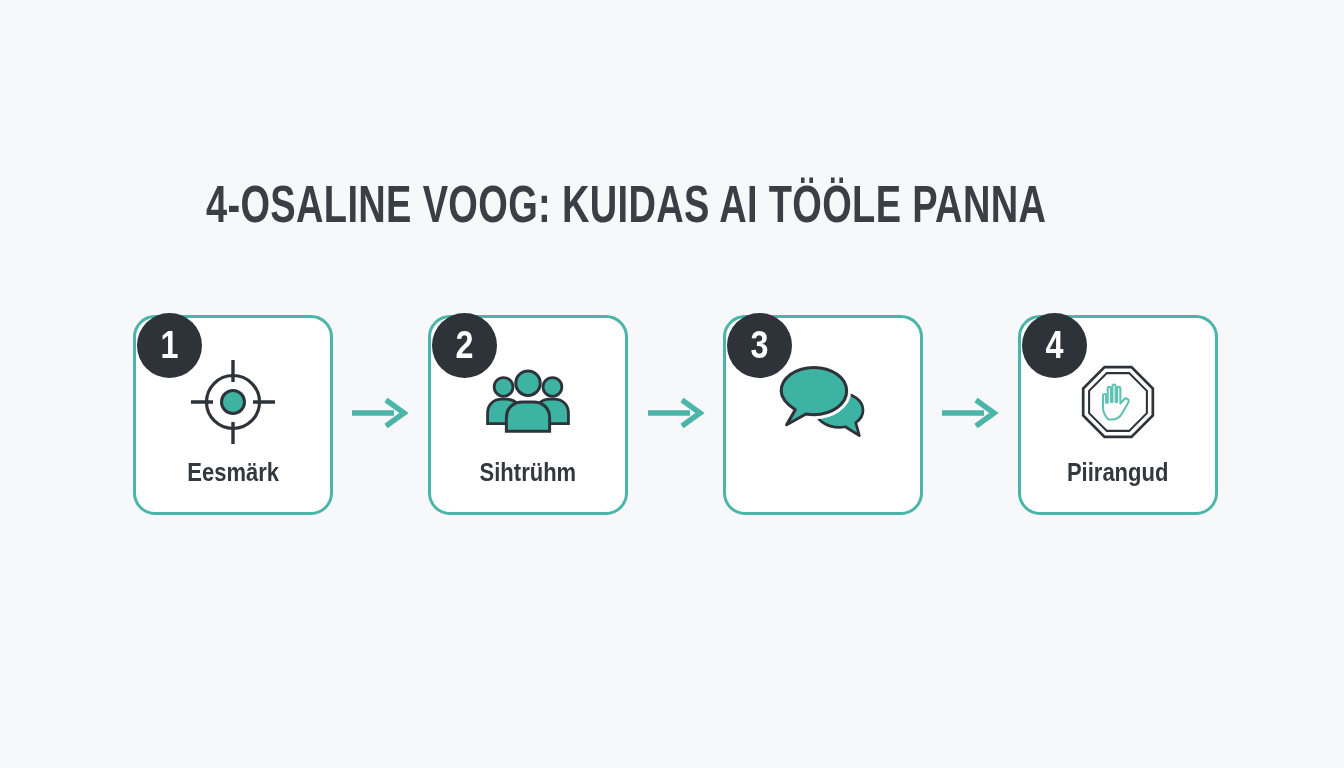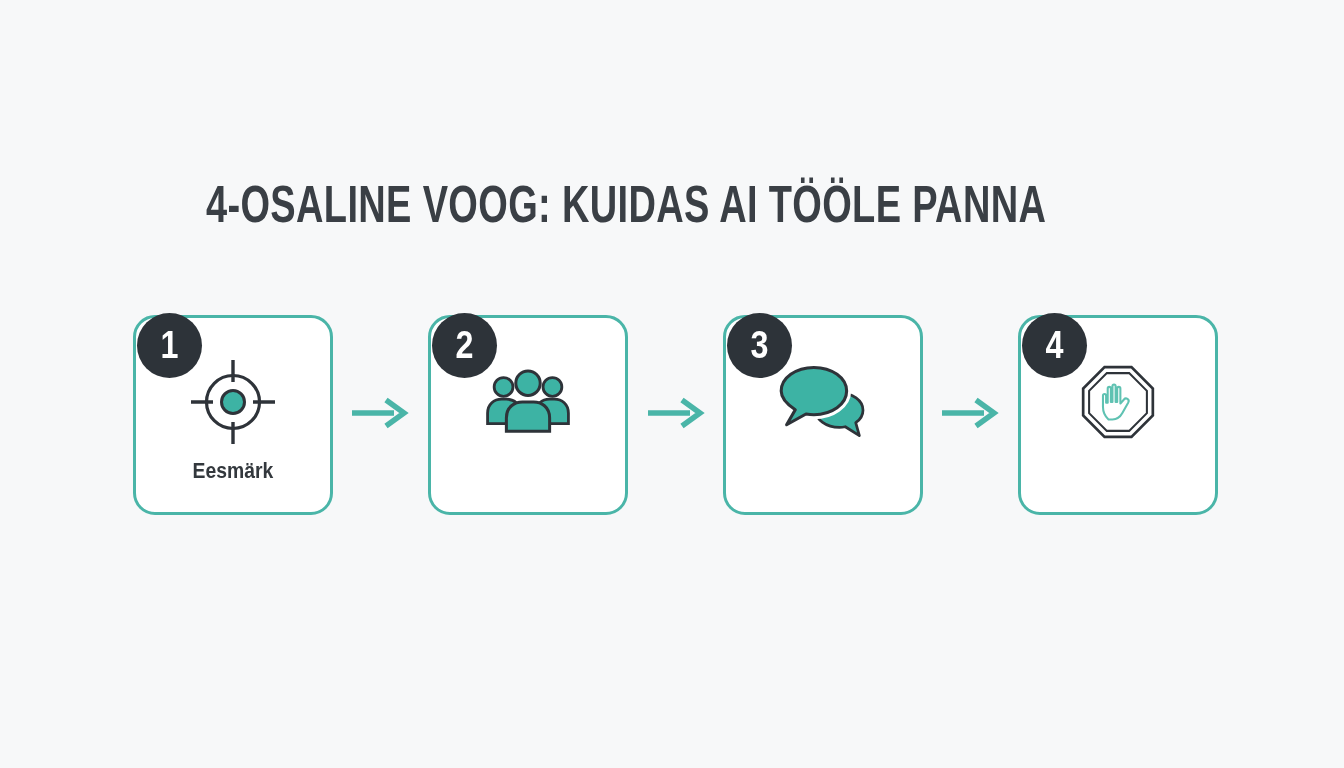--- a/index.html
+++ b/index.html
@@ -52,21 +52,21 @@
   .icon-wrap{
     position:absolute;
     left:0;right:0;top:36px;
     height:96px;
     display:flex;align-items:center;justify-content:center;
   }
   .label{
     position:absolute;
     left:0;right:0;top:140px;
     text-align:center;
-    font-size:22px;font-weight:700;
+    font-size:25px;font-weight:700;
     color:var(--label-color,#33383d);
   }
   .label span{display:inline-block;transform:scaleX(0.88);transform-origin:center;}
   .arrow{
     position:absolute;top:393px;
   }
   .arrow.a1{left:348px;}
   .arrow.a2{left:644px;}
   .arrow.a3{left:938px;}
   
@@ -108,20 +108,23 @@
     <div class="icon-wrap">
       <svg width="94" height="70" viewBox="0 0 100 74">
         <circle cx="24" cy="21" r="10" class="fl-teal st-dark" stroke-width="3"></circle>
         <path d="M7,60 L7,49 C7,39 14,34 22,34 L27,34 C35,34 42,39 42,49 L42,60 Z" class="fl-teal st-dark" stroke-width="3"></path>
         <circle cx="76" cy="21" r="10" class="fl-teal st-dark" stroke-width="3"></circle>
         <path d="M58,60 L58,49 C58,39 65,34 73,34 L78,34 C86,34 93,39 93,49 L93,60 Z" class="fl-teal st-dark" stroke-width="3"></path>
         <circle cx="50" cy="17" r="13" class="fl-teal st-dark" stroke-width="3.2"></circle>
         <path d="M27,68 L27,54 C27,42 36,37 44,37 L56,37 C64,37 73,42 73,54 L73,68 Z" class="fl-teal st-dark" stroke-width="3.2"></path>
       </svg>
     </div>
+    <div class="label">
+      <span>Sihtrühm</span>
+    </div>
   </div>
 
   <div class="step s3">
     <div class="badge">
       <span>3</span>
     </div>
     <div class="icon-wrap">
       <svg width="100" height="84" viewBox="0 0 110 92">
         <path d="M73,36 C87.4,36 99,44.5 99,55 C99,60.4 96,65.3 91,68.8 L95,83 L79.5,73.2 C77.4,73.7 75.2,74 73,74 C58.6,74 47,65.5 47,55 C47,44.5 58.6,36 73,36 Z" class="fl-teal st-dark" stroke-width="3" stroke-linejoin="round"></path>
         <path d="M45,8 C64.9,8 81,19.6 81,34 C81,48.4 64.9,60 45,60 C42,60 39.1,59.7 36.3,59.2 L15,71 L24.5,54.5 C17,49.7 9,42.6 9,34 C9,19.6 25.1,8 45,8 Z" class="fl-none st-white" stroke-width="10" stroke-linejoin="round"></path>
@@ -134,20 +137,23 @@
     <div class="badge">
       <span>4</span>
     </div>
     <div class="icon-wrap">
       <svg width="76" height="76" viewBox="0 0 96 96">
         <polygon points="31,4 65,4 92,31 92,65 65,92 31,92 4,65 4,31" class="fl-white st-dark" stroke-width="3.4" stroke-linejoin="miter"></polygon>
         <polygon points="33.9,11.5 62.1,11.5 84.5,33.9 84.5,62.1 62.1,84.5 33.9,84.5 11.5,62.1 11.5,33.9" class="fl-none st-dark" stroke-width="2.6"></polygon>
         <path d="M36,70 C31.5,66 29,60 29,54 L29,40 C29,37.2 33,37.2 33,40 L33,49 L35,49 L35,31 C35,28.2 39,28.2 39,31 L39,48 L41,48 L41,28 C41,25.2 45,25.2 45,28 L45,48 L47,48 L47,31 C47,28.2 51,28.2 51,31 L51,50 L55.5,44.8 C58,41.8 63,44.5 61,48.5 L53.5,62 C50.5,67.5 46,70 41,70 Z" class="fl-none st-teal-light" stroke-width="2.6" stroke-linejoin="round" stroke-linecap="round"></path>
       </svg>
     </div>
+    <div class="label">
+      <span>Piirangud</span>
+    </div>
   </div>
 
   <svg class="arrow a1" width="64" height="40" viewBox="0 0 64 40">
     <path d="M4,20 H46" class="st-arrow fl-none" stroke-width="5.5"></path>
     <path d="M38,7 L56,20 L38,33" class="st-arrow fl-none" stroke-width="5.5" stroke-linejoin="miter"></path>
   </svg>
   <svg class="arrow a2" width="64" height="40" viewBox="0 0 64 40">
     <path d="M4,20 H46" class="st-arrow fl-none" stroke-width="5.5"></path>
     <path d="M38,7 L56,20 L38,33" class="st-arrow fl-none" stroke-width="5.5" stroke-linejoin="miter"></path>
   </svg>

